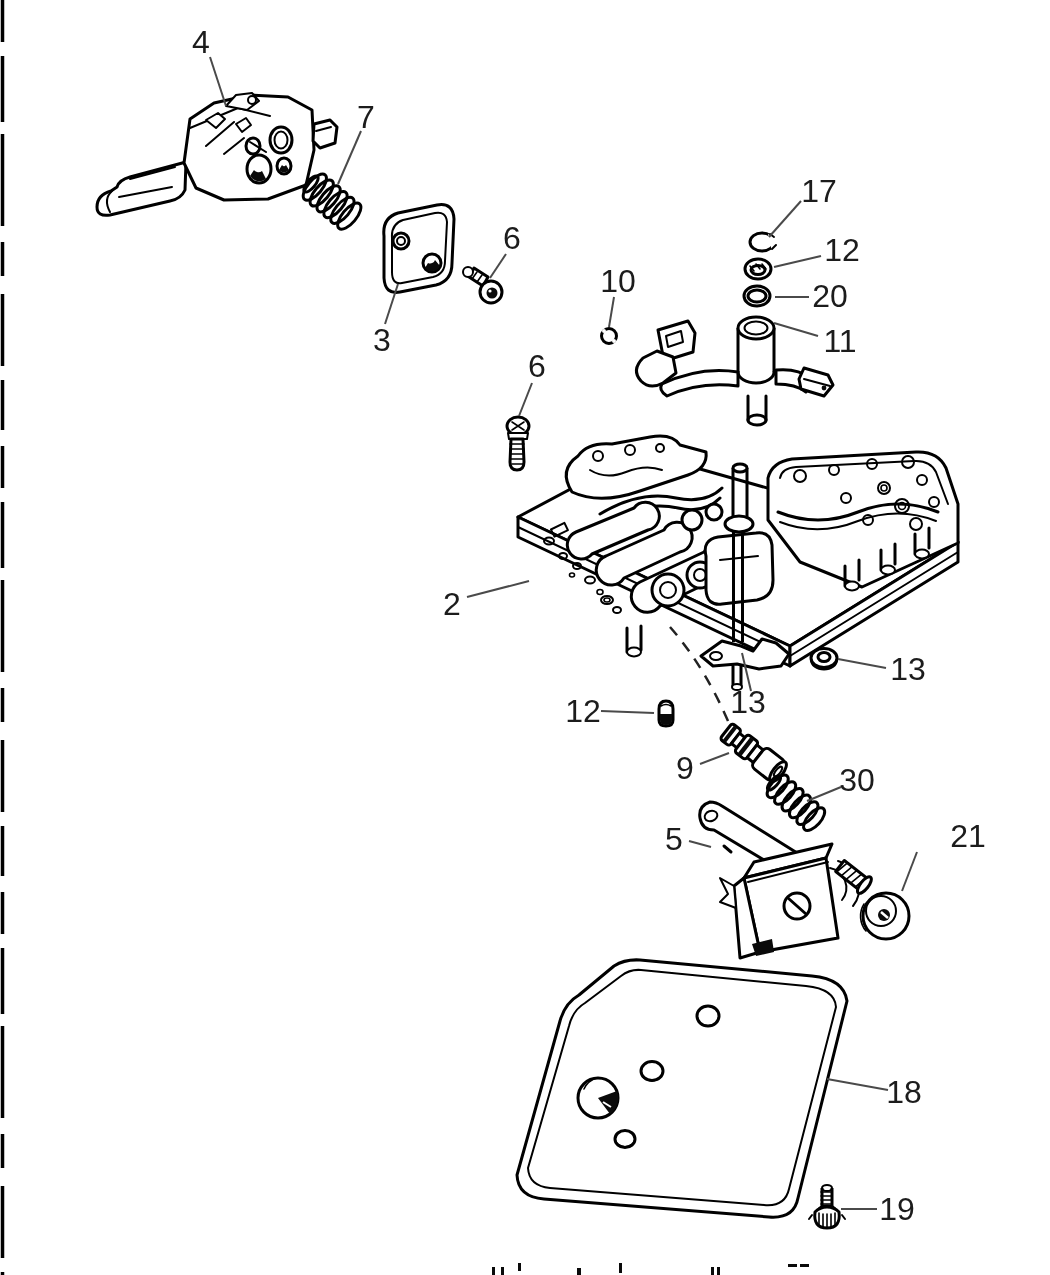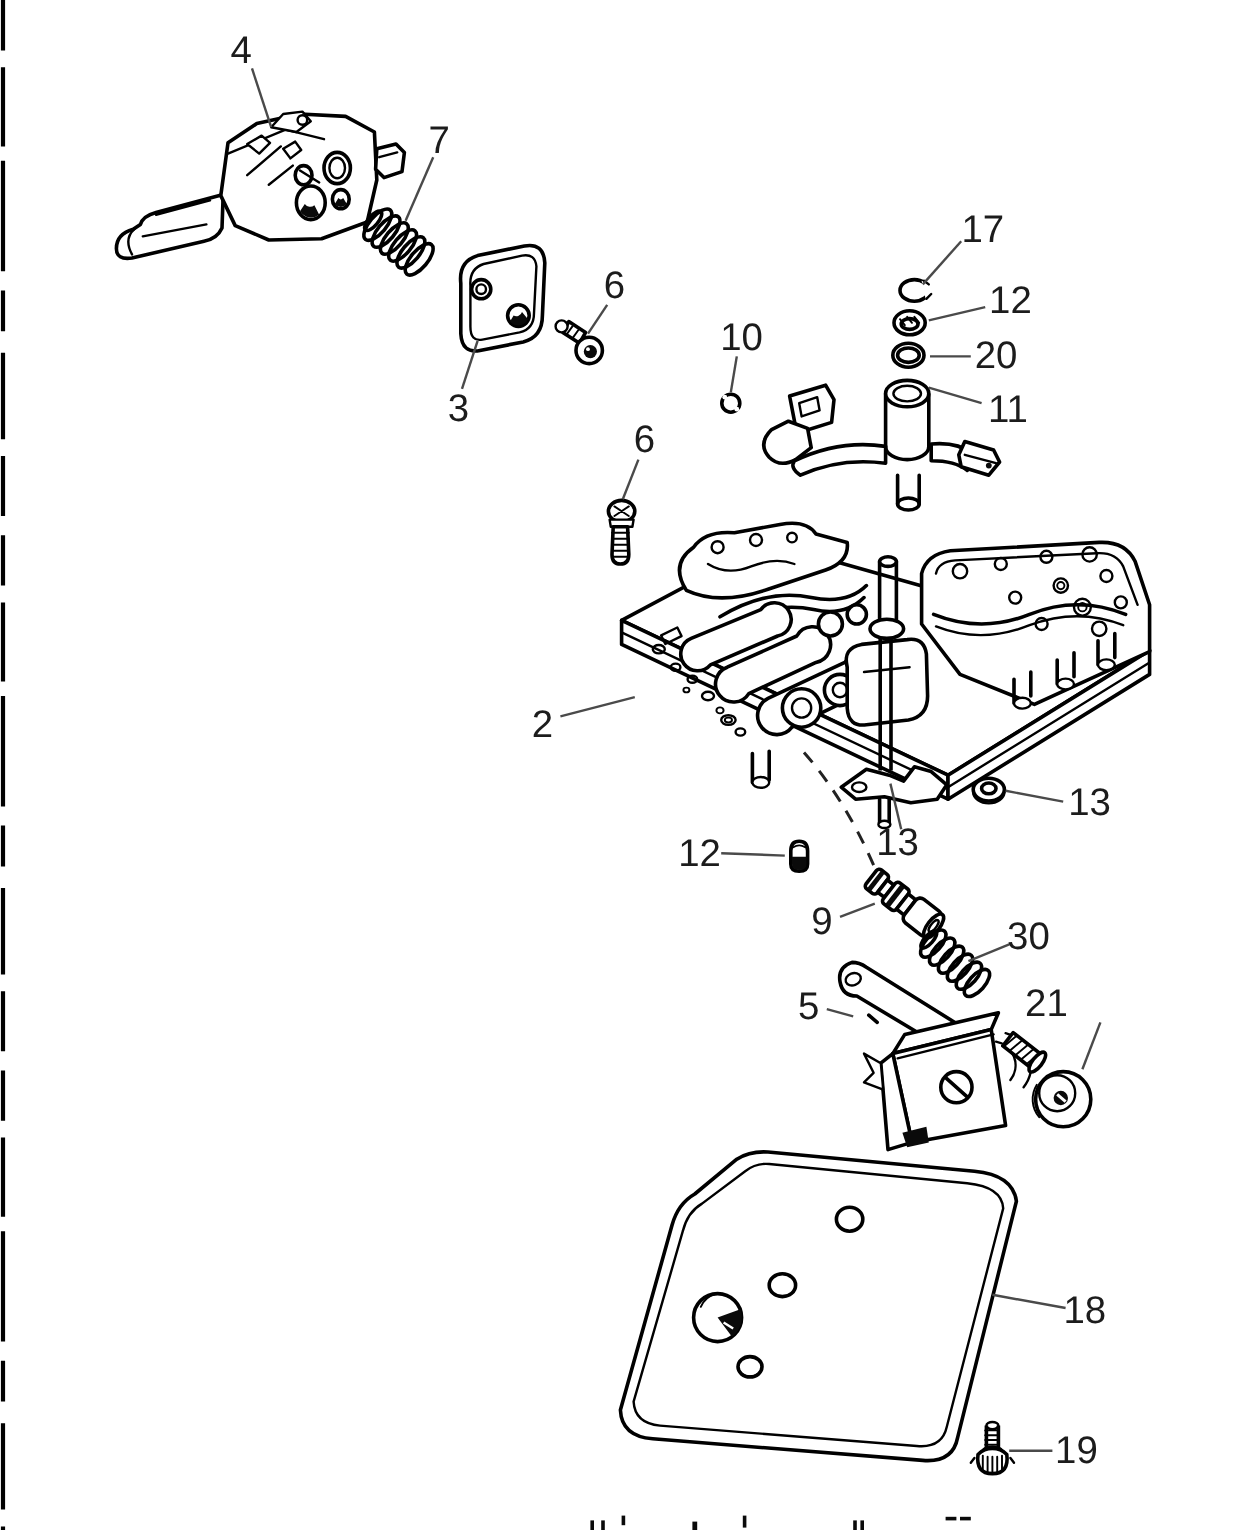--- a/index.html
+++ b/index.html
@@ -340,17 +340,17 @@
 <div class="callout" style="left:842px;top:250px">12</div>
 <div class="callout" style="left:830px;top:296px">20</div>
 <div class="callout" style="left:840px;top:341px">11</div>
 <div class="callout" style="left:452px;top:604px">2</div>
 <div class="callout" style="left:908px;top:669px">13</div>
 <div class="callout" style="left:748px;top:702px">13</div>
 <div class="callout" style="left:583px;top:711px">12</div>
 <div class="callout" style="left:685px;top:768px">9</div>
 <div class="callout" style="left:857px;top:780px">30</div>
 <div class="callout" style="left:674px;top:839px">5</div>
-<div class="callout" style="left:872px;top:836px">21</div>
+<div class="callout" style="left:968px;top:836px">21</div>
 <div class="callout" style="left:904px;top:1092px">18</div>
 <div class="callout" style="left:897px;top:1209px">19</div>
 
 </div>
 
 </body></html>

